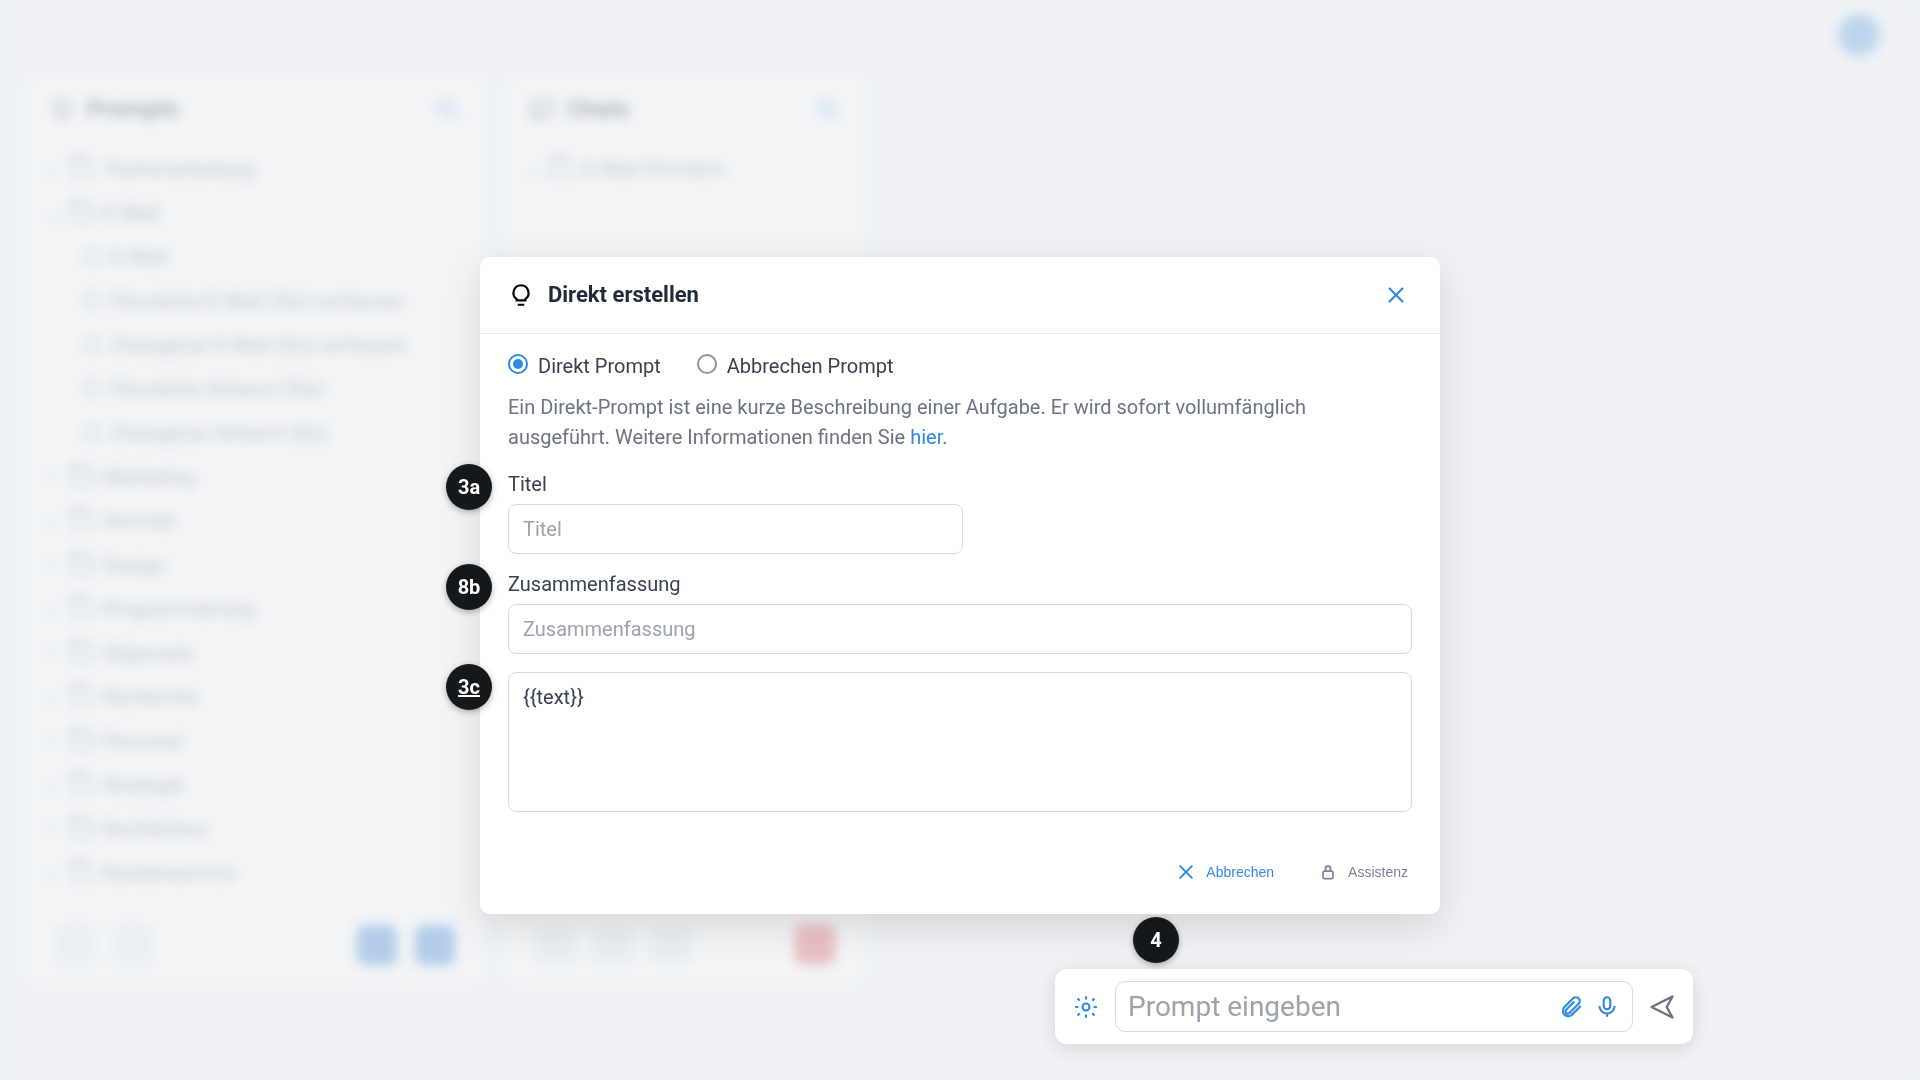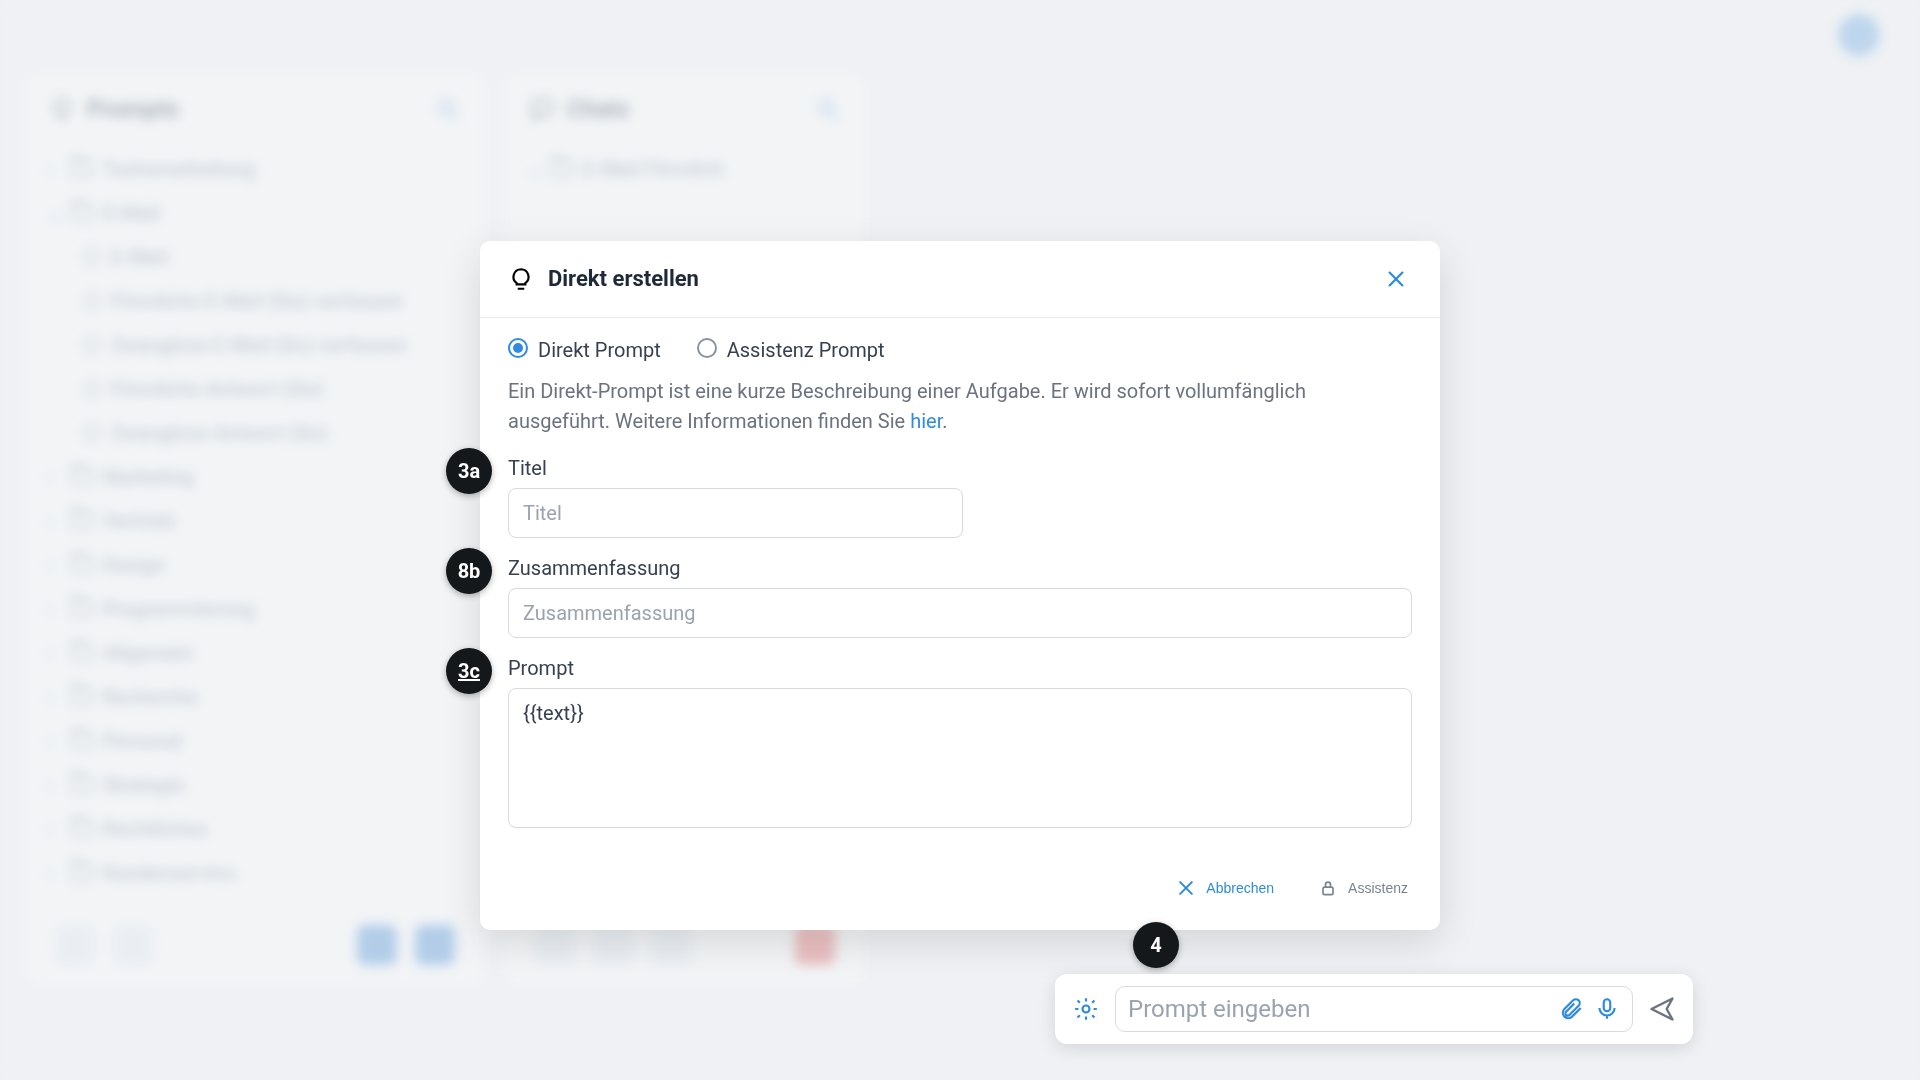--- a/index.html
+++ b/index.html
@@ -150,21 +150,21 @@
   .gear-btn {
     width: 34px; height: 34px; display:flex; align-items:center; justify-content:center;
     color: #2f8be0; cursor:pointer; border:none; background:none;
   }
   .prompt-input-shell {
     flex: 1; display: flex; align-items: center;
     border: 1px solid #d6dbe1; border-radius: 10px;
     padding: 8px 12px; gap: 10px;
   }
   .prompt-input {
-    flex: 1; border: none; outline: none; font-size: 24px; color: #374151;
+    flex: 1; border: none; outline: none; font-size: 28px; color: #374151;
     font-family: inherit; background: transparent;
   }
   .prompt-input::placeholder { color: #9aa3af; }
   .mini-icon { width: 26px; height: 26px; color: #2f8be0; cursor:pointer; }
   .send-btn {
     width: 34px; height: 34px; display:flex; align-items:center; justify-content:center;
     color: #6b7280; cursor:pointer; border:none; background:none;
   }
   
   .lightbulb-outline { stroke: currentColor; fill: none; stroke-width: 2; }
@@ -338,21 +338,21 @@
     <div class="modal-body">
       <div class="radio-row">
         <label class="radio-opt">
           <span class="radio-circle selected">
               <span class="radio-dot"></span>
             </span>
           <span class="radio-label">Direkt Prompt</span>
         </label>
         <label class="radio-opt">
           <span class="radio-circle"></span>
-          <span class="radio-label">Assistenz Prompt</span>
+          <span class="radio-label">Abbrechen Prompt</span>
         </label>
       </div>
 
       <p class="desc">
         <span>Ein Direkt-Prompt ist eine kurze Beschreibung einer Aufgabe. Er wird sofort vollumfänglich ausgeführt. Weitere Informationen finden Sie </span><a href="#">hier</a><span>.</span>
       </p>
 
       <div class="field-group">
         <div class="badge" style="left:-62px; top:-8px;">3a</div>
         <label class="field-label">Titel</label>
@@ -360,21 +360,20 @@
       </div>
 
       <div class="field-group">
         <div class="badge" style="left:-62px; top:-8px;">8b</div>
         <label class="field-label">Zusammenfassung</label>
         <input class="text-input" type="text" placeholder="Zusammenfassung" style="">
       </div>
 
       <div class="field-group">
         <div class="badge" style="left:-62px; top:-8px;text-decoration:underline;">3c</div>
-        <label class="field-label">Prompt</label>
         <textarea class="textarea" style="">{{text}}</textarea>
       </div>
     </div>
 
     <div class="modal-footer">
       <button class="action-btn cancel">
         <svg viewBox="0 0 24 24">
             <line x1="5" y1="5" x2="19" y2="19" stroke="currentColor" stroke-width="2.4" stroke-linecap="round"></line>
             <line x1="19" y1="5" x2="5" y2="19" stroke="currentColor" stroke-width="2.4" stroke-linecap="round"></line>
           </svg>

